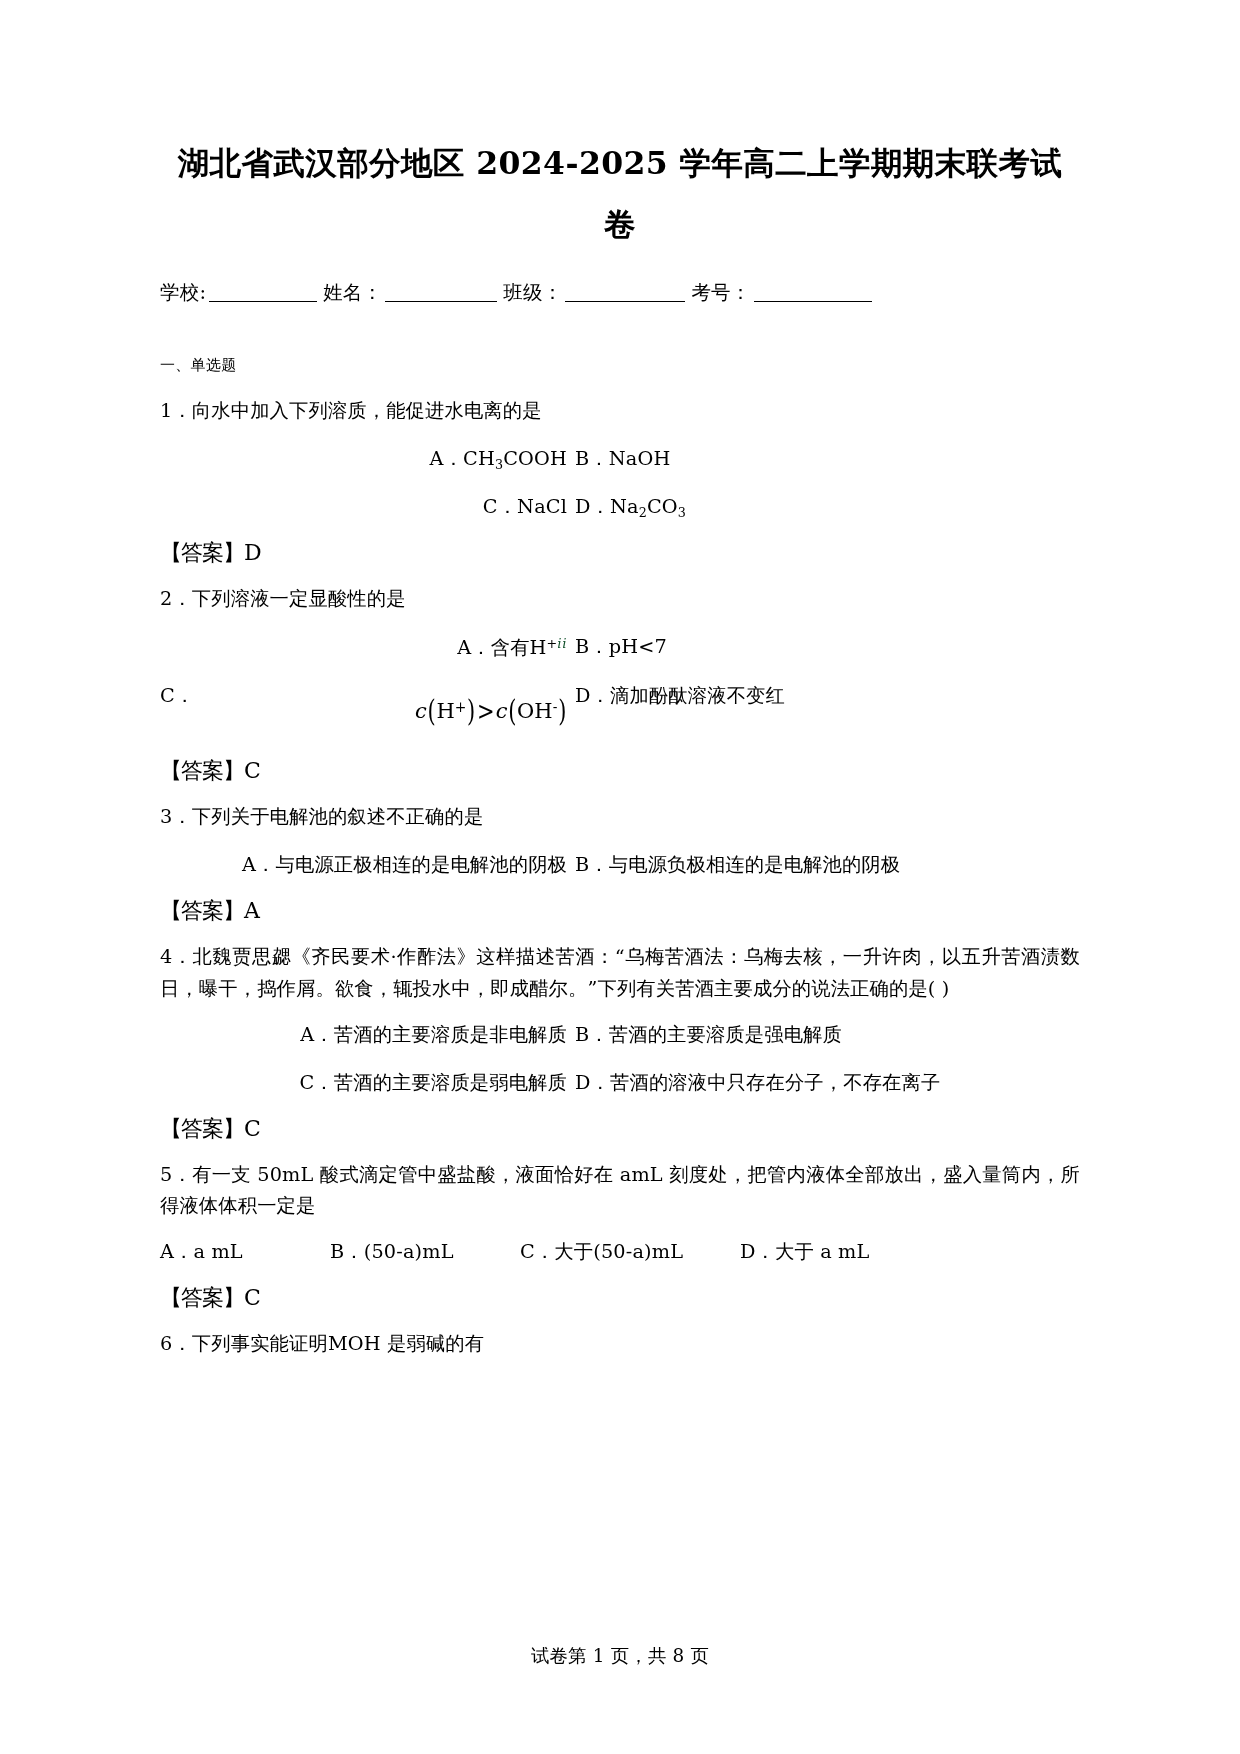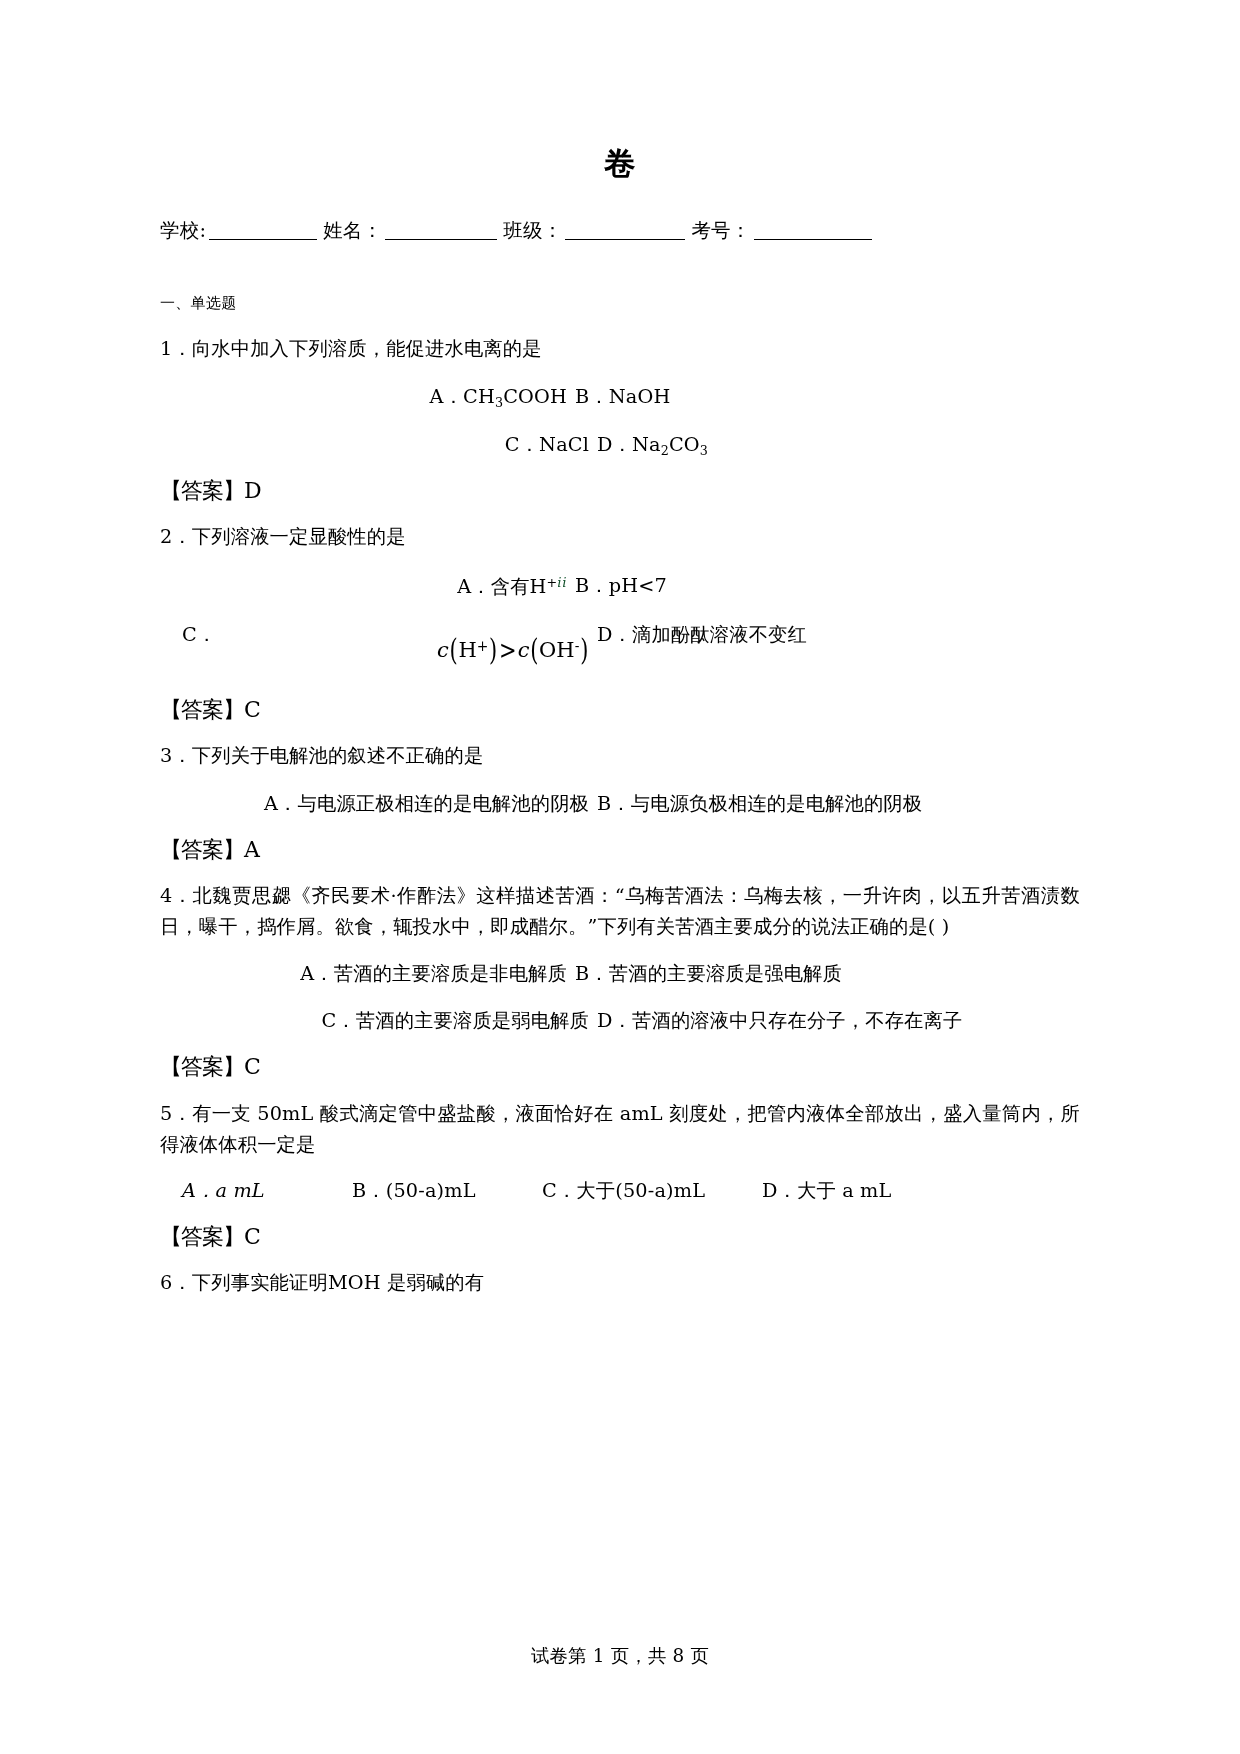--- a/index.html
+++ b/index.html
@@ -93,35 +93,35 @@
   
   .opts {
     margin: 0 0 19px 0;
   }
   .optrow {
     display: flex;
     margin-bottom: 19px;
     font-size: 19.3px;
     line-height: 1.5;
   }
-  .optrow:last-child { margin-bottom: 0; margin-left: 22px; }
+  .optrow:last-child { margin-bottom: 0; }
   .opt {
     box-sizing: border-box;
     padding-right: 8px;
     letter-spacing: 0.15px;
   }
   .opt.c1 { width: 415px; text-align: right; }
   .opt.c2 { width: 420px; }
 
   
   .optrow.tall { align-items: flex-start; min-height: 58px; }
 
   
   .optrow.quad .opt { width: auto; }
-  .optrow.quad .opt.q1 { width: 170px; font-style: italic; }
+  .optrow.quad .opt.q1 { width: 170px; }
   .optrow.quad .opt.q2 { width: 190px; }
   .optrow.quad .opt.q3 { width: 220px; }
   .optrow.quad .opt.q4 { width: auto; }
 
   sub {
     font-size: 0.66em;
     vertical-align: -0.28em;
   }
   sup {
     font-size: 0.66em;
@@ -180,20 +180,21 @@
     font-size: 18.4px;
     letter-spacing: 0.2px;
   }
 </style>
 </head>
 <body>
 
 <div class="page">
 
   <h1 class="doc-title">
+    <span>湖北省武汉部分地区 2024-2025 学年高二上学期期末联考试</span>
     <span class="line2">卷</span>
   </h1>
 
   <div class="info-line">
     <span class="fld">学校:</span><span class="blank w1"></span><span class="fld">姓名：</span><span class="blank w2"></span><span class="fld">班级：</span><span class="blank w3"></span><span class="fld">考号：</span><span class="blank w4"></span>
   </div>
 
   <div class="content">
 
     <p class="section-head">一、单选题</p>

